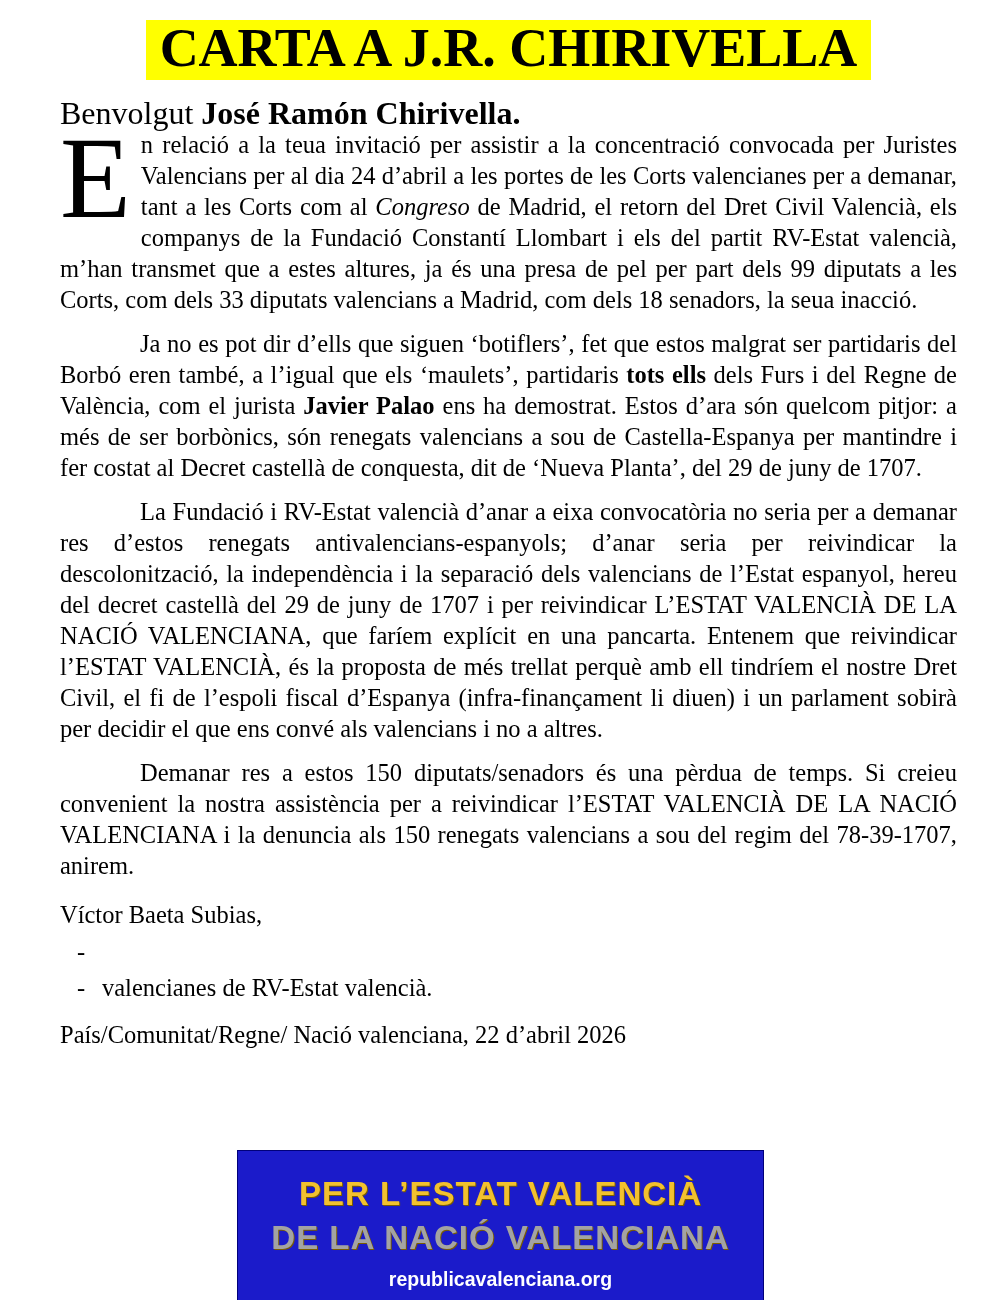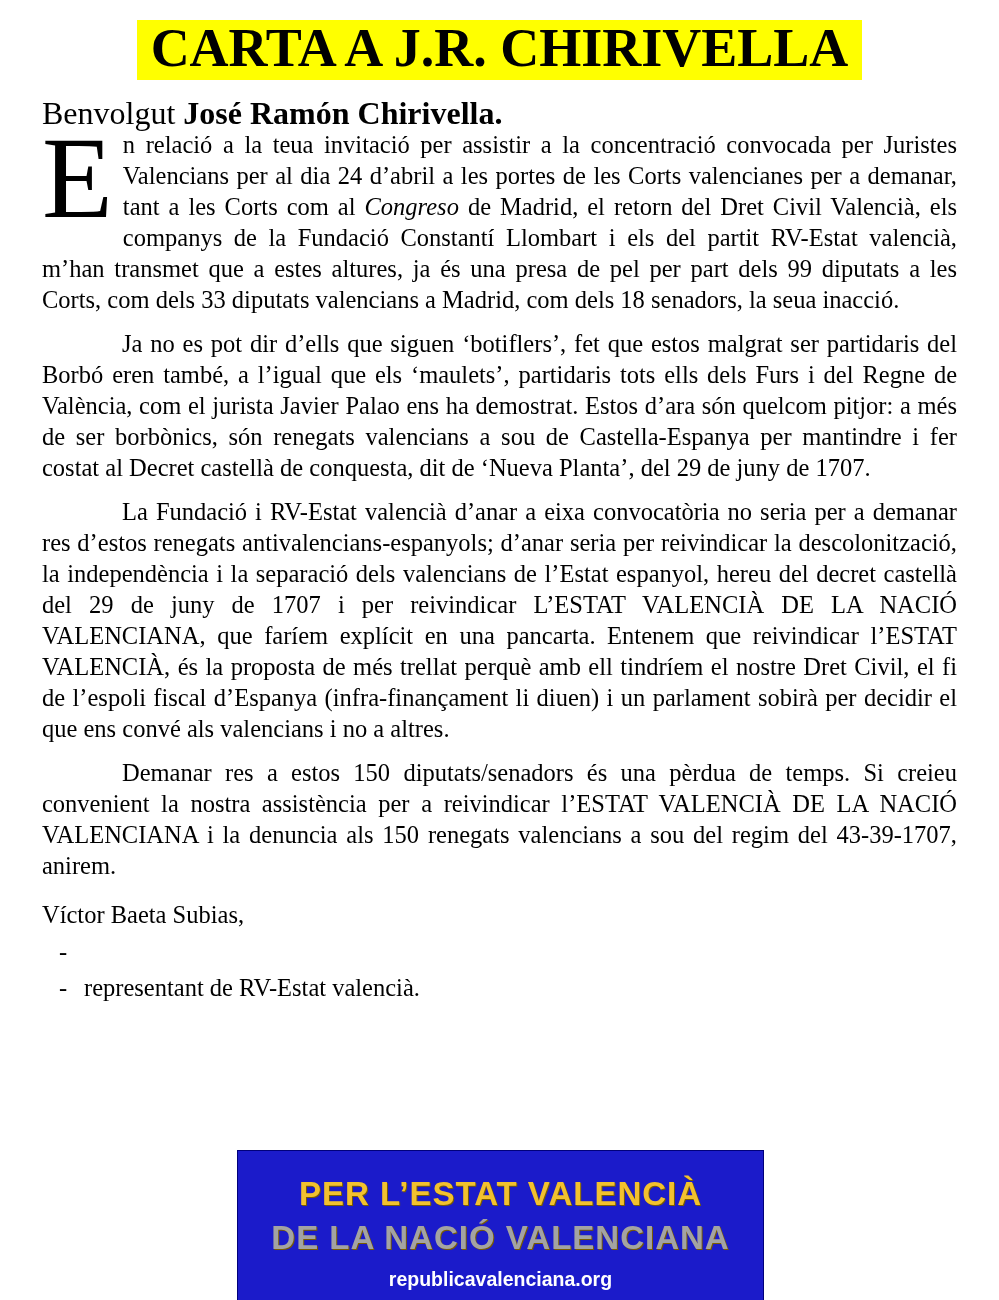--- a/index.html
+++ b/index.html
@@ -9,21 +9,21 @@
   }
   .page {
     position: relative;
     width: 999px;
     height: 1300px;
     background: #ffffff;
     color: #000000;
     font-family: "Liberation Serif", "DejaVu Serif", serif;
     overflow: hidden;
     box-sizing: border-box;
-    padding: 20px 42px 0 42px;
+    padding: 20px 42px 0 60px;
   }
   .title-wrap {
     text-align: center;
     margin: 0 0 18px 0;
   }
   .title-highlight {
     display: inline-block;
     background: #ffff00;
     padding: 1px 14px 5px 14px;
   }
@@ -47,21 +47,21 @@
     text-align: justify;
     margin: 0 0 13px 0;
   }
   p.body-par.indent { text-indent: 80px; }
   .dropcap {
     float: left;
     font-size: 116px;
     line-height: 0.78;
     padding: 4px 10px 0 0;
   }
-  .run-bold { font-weight: normal; }
+  .run-bold { font-weight: bold; }
   .run-italic { font-style: italic; }
   .signature {
     margin-top: 18px;
     font-size: 24.5px;
     line-height: 31px;
   }
   .sig-name { margin: 0 0 6px 0; }
   .sig-role {
     display: flex;
     margin: 0 0 5px 0;
@@ -119,34 +119,35 @@
   <div class="title-wrap">
     <span class="title-highlight" style="background: rgb(255, 255, 0);"><span class="title-text">CARTA A J.R. CHIRIVELLA</span></span>
   </div>
 
   <div class="greeting"><span>Benvolgut </span><span class="bold">José Ramón Chirivella.</span></div>
 
   <div class="body-paragraphs">
       <p class="body-par"><span class="dropcap">E</span><span>n relació a la teua invitació per assistir a la concentració convocada per Juristes Valencians per al dia 24 d’abril a les portes de les Corts valencianes per a demanar, tant a les Corts com al </span><span class="run-italic">Congreso</span><span> de Madrid, el retorn del Dret Civil Valencià,  els companys de la Fundació Constantí Llombart i els del partit RV-Estat valencià, m’han transmet que a estes altures, ja és una presa de pel per part dels 99 diputats a les Corts, com dels 33 diputats valencians a Madrid, com dels 18 senadors, la seua inacció.</span></p>
       <p class="body-par indent"><span>Ja no es pot dir d’ells que siguen ‘botiflers’, fet que estos malgrat ser partidaris del Borbó eren també, a l’igual que els ‘maulets’, partidaris </span><span class="run-bold">tots ells</span><span> dels Furs i del Regne de València, com el jurista </span><span class="run-bold">Javier Palao</span><span> ens ha demostrat. Estos d’ara són quelcom pitjor: a més de ser borbònics, són renegats valencians a sou de Castella-Espanya per mantindre i fer costat al Decret castellà de conquesta, dit de ‘Nueva Planta’, del 29 de juny de 1707.</span></p>
       <p class="body-par indent"><span>La Fundació i RV-Estat valencià d’anar a eixa convocatòria no seria per a demanar res d’estos renegats antivalencians-espanyols; d’anar seria per reivindicar la descolonització, la independència i la separació dels valencians de l’Estat espanyol, hereu del decret castellà del 29 de juny de 1707 i per reivindicar L’ESTAT VALENCIÀ DE LA NACIÓ VALENCIANA, que faríem explícit en una pancarta. Entenem que reivindicar l’ESTAT VALENCIÀ, és la proposta de més trellat perquè amb ell tindríem el nostre Dret Civil, el fi de l’espoli fiscal d’Espanya (infra-finançament li diuen) i un parlament sobirà per decidir el que ens convé als valencians i no a altres.</span></p>
-      <p class="body-par indent"><span>Demanar res a estos 150 diputats/senadors és una pèrdua de temps. Si creieu convenient la nostra assistència per a reivindicar l’ESTAT VALENCIÀ DE LA NACIÓ VALENCIANA i la denuncia als 150 renegats valencians a sou del regim del 43-39-1707, anirem.</span></p>
+      <p class="body-par indent"><span>Demanar res a estos 150 diputats/senadors és una pèrdua de temps. Si creieu convenient la nostra assistència per a reivindicar l’ESTAT VALENCIÀ DE LA NACIÓ VALENCIANA i la denuncia als 150 renegats valencians a sou del regim del 78-39-1707, anirem.</span></p>
     </div>
 
   <div class="signature">
     <div class="sig-name">Víctor Baeta Subias,</div>
     <div class="sig-role">
       <span class="sig-dash">-</span>
     </div>
     <div class="sig-role">
       <span class="sig-dash">-</span>
-      <span>representant de RV-Estat valencià.</span>
+      <span>valencianes de RV-Estat valencià.</span>
     </div>
   </div>
 
+  <div class="dateline">País/Comunitat/Regne/ Nació valenciana, 22 d’abril 2026</div>
 
   <div class="banner" style="background: rgb(27, 27, 202);">
     <div class="banner-line" style="color: rgb(242, 193, 46);">PER L’ESTAT VALENCIÀ</div>
     <div class="banner-line" style="color: #a3a3a3;">DE LA NACIÓ VALENCIANA</div>
     <div class="banner-url" style="color: rgb(255, 255, 255);">republicavalenciana.org</div>
   </div>
 
 </div>
 
 </body></html>

